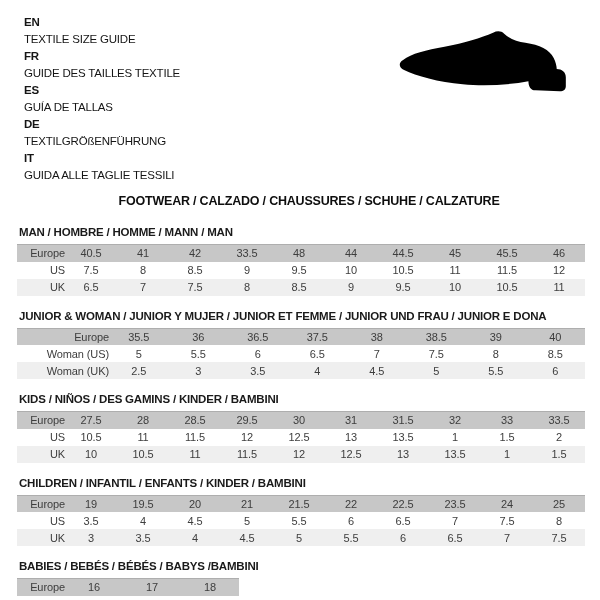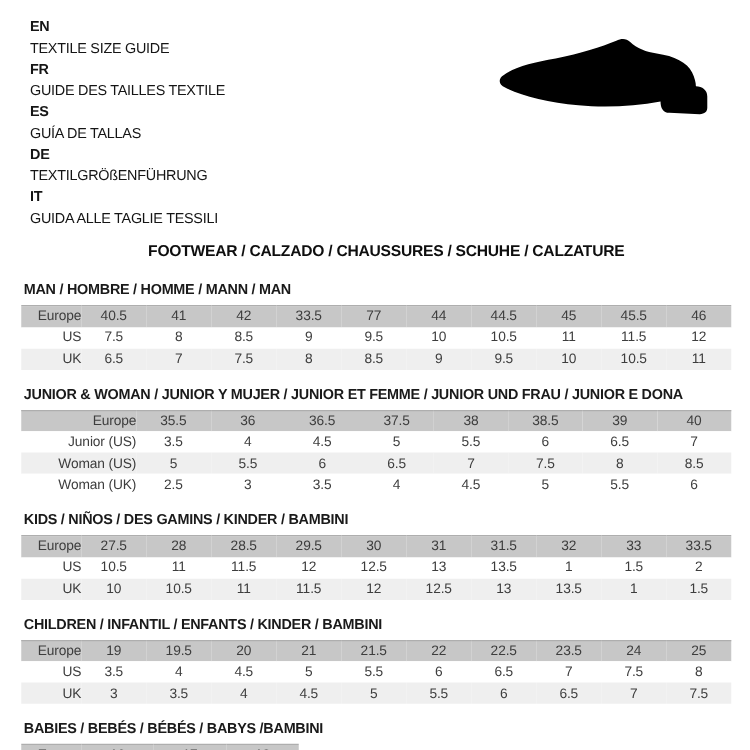--- a/index.html
+++ b/index.html
@@ -117,21 +117,21 @@
     <section class="size-table cols-10">
       <h3>MAN / HOMBRE / HOMME / MANN / MAN</h3>
       <table>
         <tbody>
           <tr>
             <td class="lbl">Europe</td>
             <td>40.5</td>
             <td>41</td>
             <td>42</td>
             <td>33.5</td>
-            <td>77</td>
+            <td>48</td>
             <td>44</td>
             <td>44.5</td>
             <td>45</td>
             <td>45.5</td>
             <td>46</td>
           </tr>
           <tr>
             <td class="lbl">US</td>
             <td>7.5</td>
             <td>8</td>
@@ -167,31 +167,20 @@
           <tr>
             <td class="lbl">Europe</td>
             <td>35.5</td>
             <td>36</td>
             <td>36.5</td>
             <td>37.5</td>
             <td>38</td>
             <td>38.5</td>
             <td>39</td>
             <td>40</td>
-          </tr>
-          <tr>
-            <td class="lbl">Junior (US)</td>
-            <td>3.5</td>
-            <td>4</td>
-            <td>4.5</td>
-            <td>5</td>
-            <td>5.5</td>
-            <td>6</td>
-            <td>6.5</td>
-            <td>7</td>
           </tr>
           <tr>
             <td class="lbl">Woman (US)</td>
             <td>5</td>
             <td>5.5</td>
             <td>6</td>
             <td>6.5</td>
             <td>7</td>
             <td>7.5</td>
             <td>8</td>

